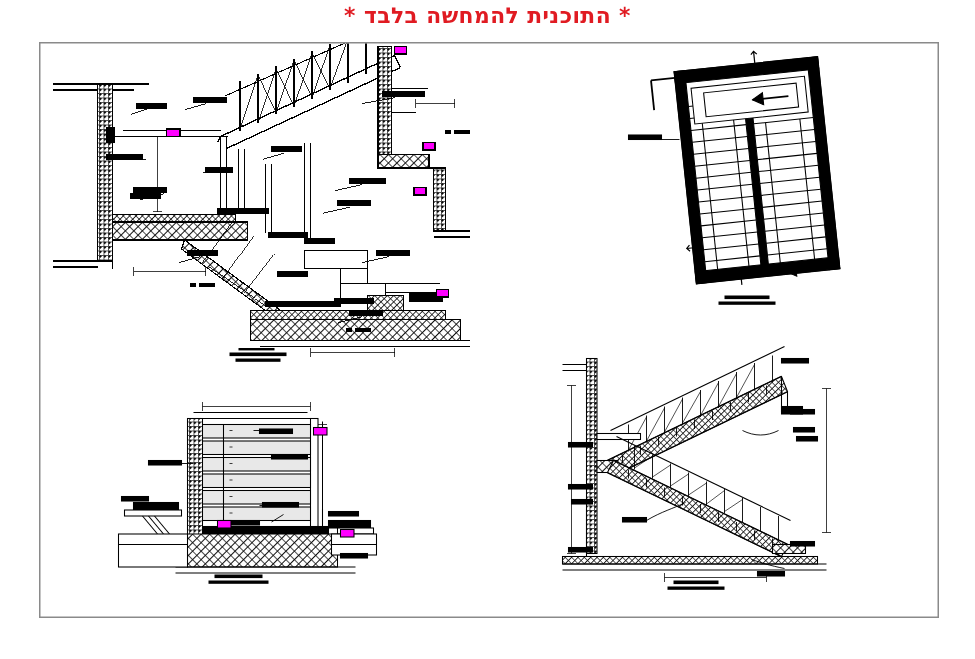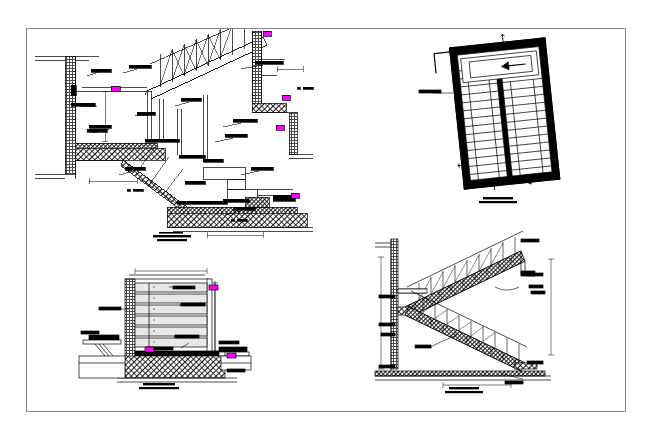--- a/index.html
+++ b/index.html
@@ -35,20 +35,21 @@
   svg{display:block;overflow:visible;}
 
   
   .mag{fill:#ff00ff;}
 </style>
 </head>
 <body>
 
 <div id="sheet">
 
+  <div id="title">* התוכנית להמחשה בלבד *</div>
 
   <div id="frame">
     <div id="frame-inner">
 
       <div class="panel" style="left:0px;top:0px;width:320px;height:215px;">
         <svg width="320" height="215" viewBox="0 0 320 215">
           <g stroke="#000" fill="none" stroke-width="0.7" shape-rendering="crispEdges">
 
             <path d="M8 27 H72"></path>
             <path d="M8 31 H62"></path>

